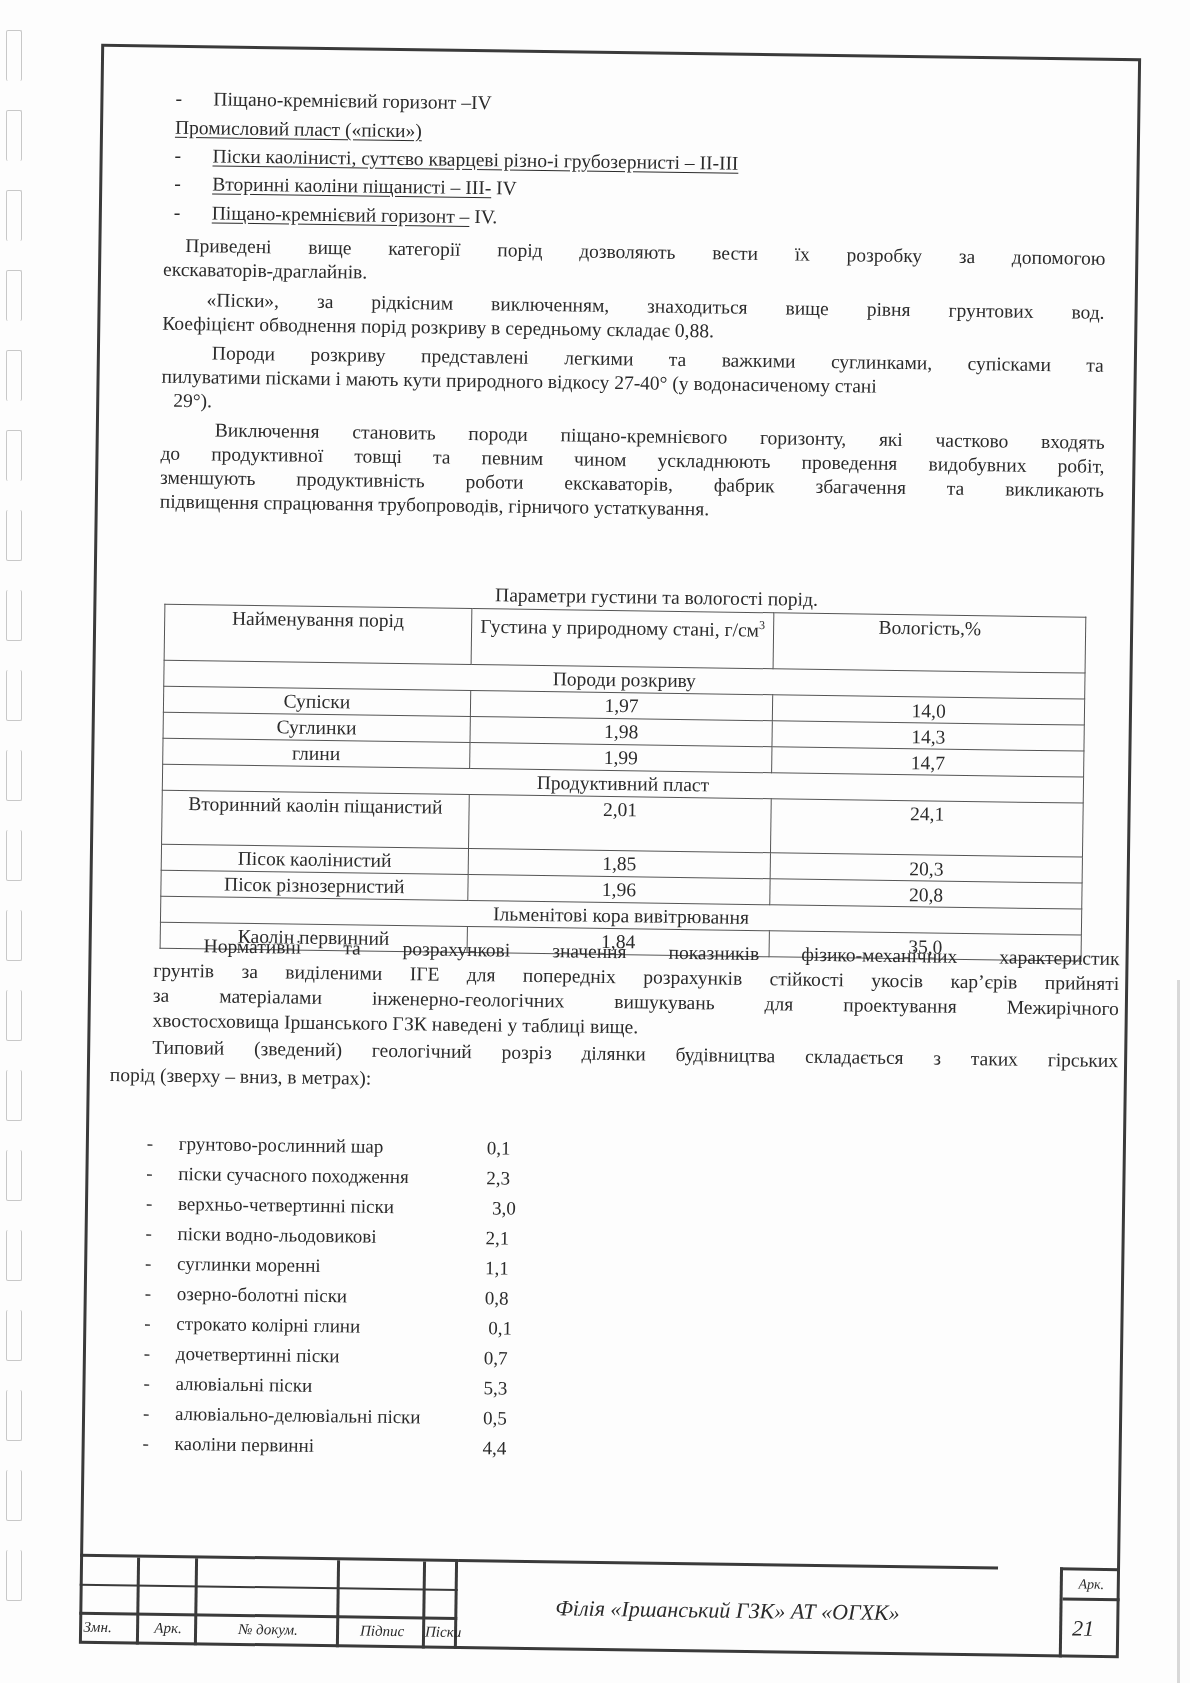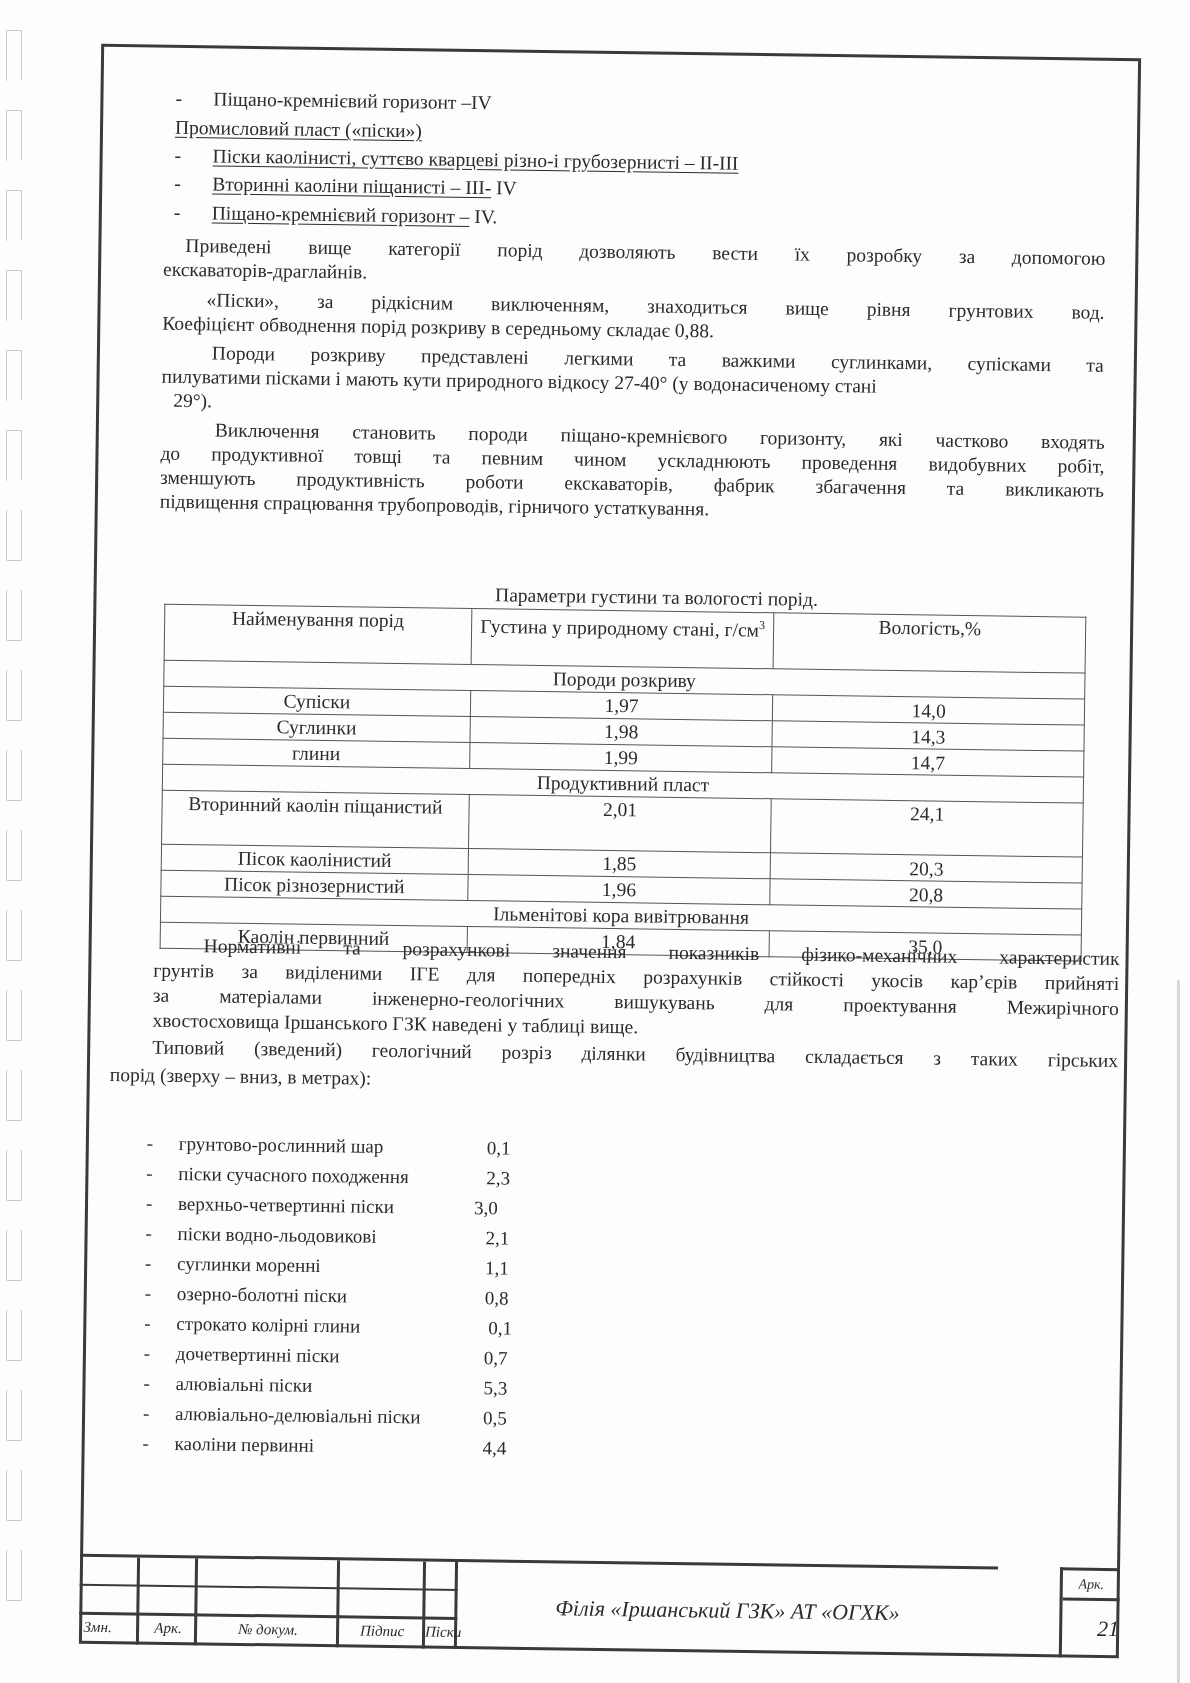--- a/index.html
+++ b/index.html
@@ -41,21 +41,21 @@
   .titleblock { position:absolute; left:-3px; bottom:-3px; width:1040px; height:90px; }
   .tb-grid { position:absolute; left:0; top:0; height:90px; width:378px; border-top:3px solid #3a3a3a; box-sizing:border-box; }
   .tb-col { position:absolute; top:0; height:87px; border-right:3px solid #3a3a3a; box-sizing:border-box; }
   .tb-hline { position:absolute; left:0; width:378px; border-top:2px solid #3a3a3a; }
   .tb-hline.thick { border-top:3px solid #3a3a3a; }
   .tb-label { position:absolute; font-style:italic; font-size:15px; text-align:center; }
   .tb-org { position:absolute; left:378px; top:0; width:540px; height:90px; border-top:3px solid #3a3a3a; box-sizing:border-box;
             font-style:italic; font-size:22px; line-height:90px; text-align:center; }
   .tb-sheet { position:absolute; right:0; top:0; width:60px; height:90px; border-top:3px solid #3a3a3a; border-left:3px solid #3a3a3a; box-sizing:border-box; }
   .tb-sheet .lbl { height:27px; border-bottom:3px solid #3a3a3a; font-style:italic; font-size:14px; text-align:center; line-height:27px; }
-  .tb-sheet .num { font-style:italic; font-size:22px; text-align:right; line-height:55px; }
+  .tb-sheet .num { font-style:italic; font-size:22px; text-align:left; line-height:55px;margin-left:10px; }
 </style>
 </head>
 <body>
 
 <div class="binding">
   <div class="bmark top" style="top:10px"></div>
   <div class="bmark top" style="top:90px"></div>
   <div class="bmark top" style="top:170px"></div>
   <div class="bmark top" style="top:250px"></div>
   <div class="bmark top" style="top:330px"></div>
@@ -184,21 +184,21 @@
           <span class="v">0,1</span>
         </div>
       <div class="layer-row">
           <span class="d">-</span>
           <span class="n">піски сучасного походження</span>
           <span class="v">2,3</span>
         </div>
       <div class="layer-row">
           <span class="d">-</span>
           <span class="n">верхньо-четвертинні піски</span>
-          <span class="v" style="left:328px">3,0</span>
+          <span class="v" style="left:346px">3,0</span>
         </div>
       <div class="layer-row">
           <span class="d">-</span>
           <span class="n">піски водно-льодовикові</span>
           <span class="v">2,1</span>
         </div>
       <div class="layer-row">
           <span class="d">-</span>
           <span class="n">суглинки моренні</span>
           <span class="v">1,1</span>

